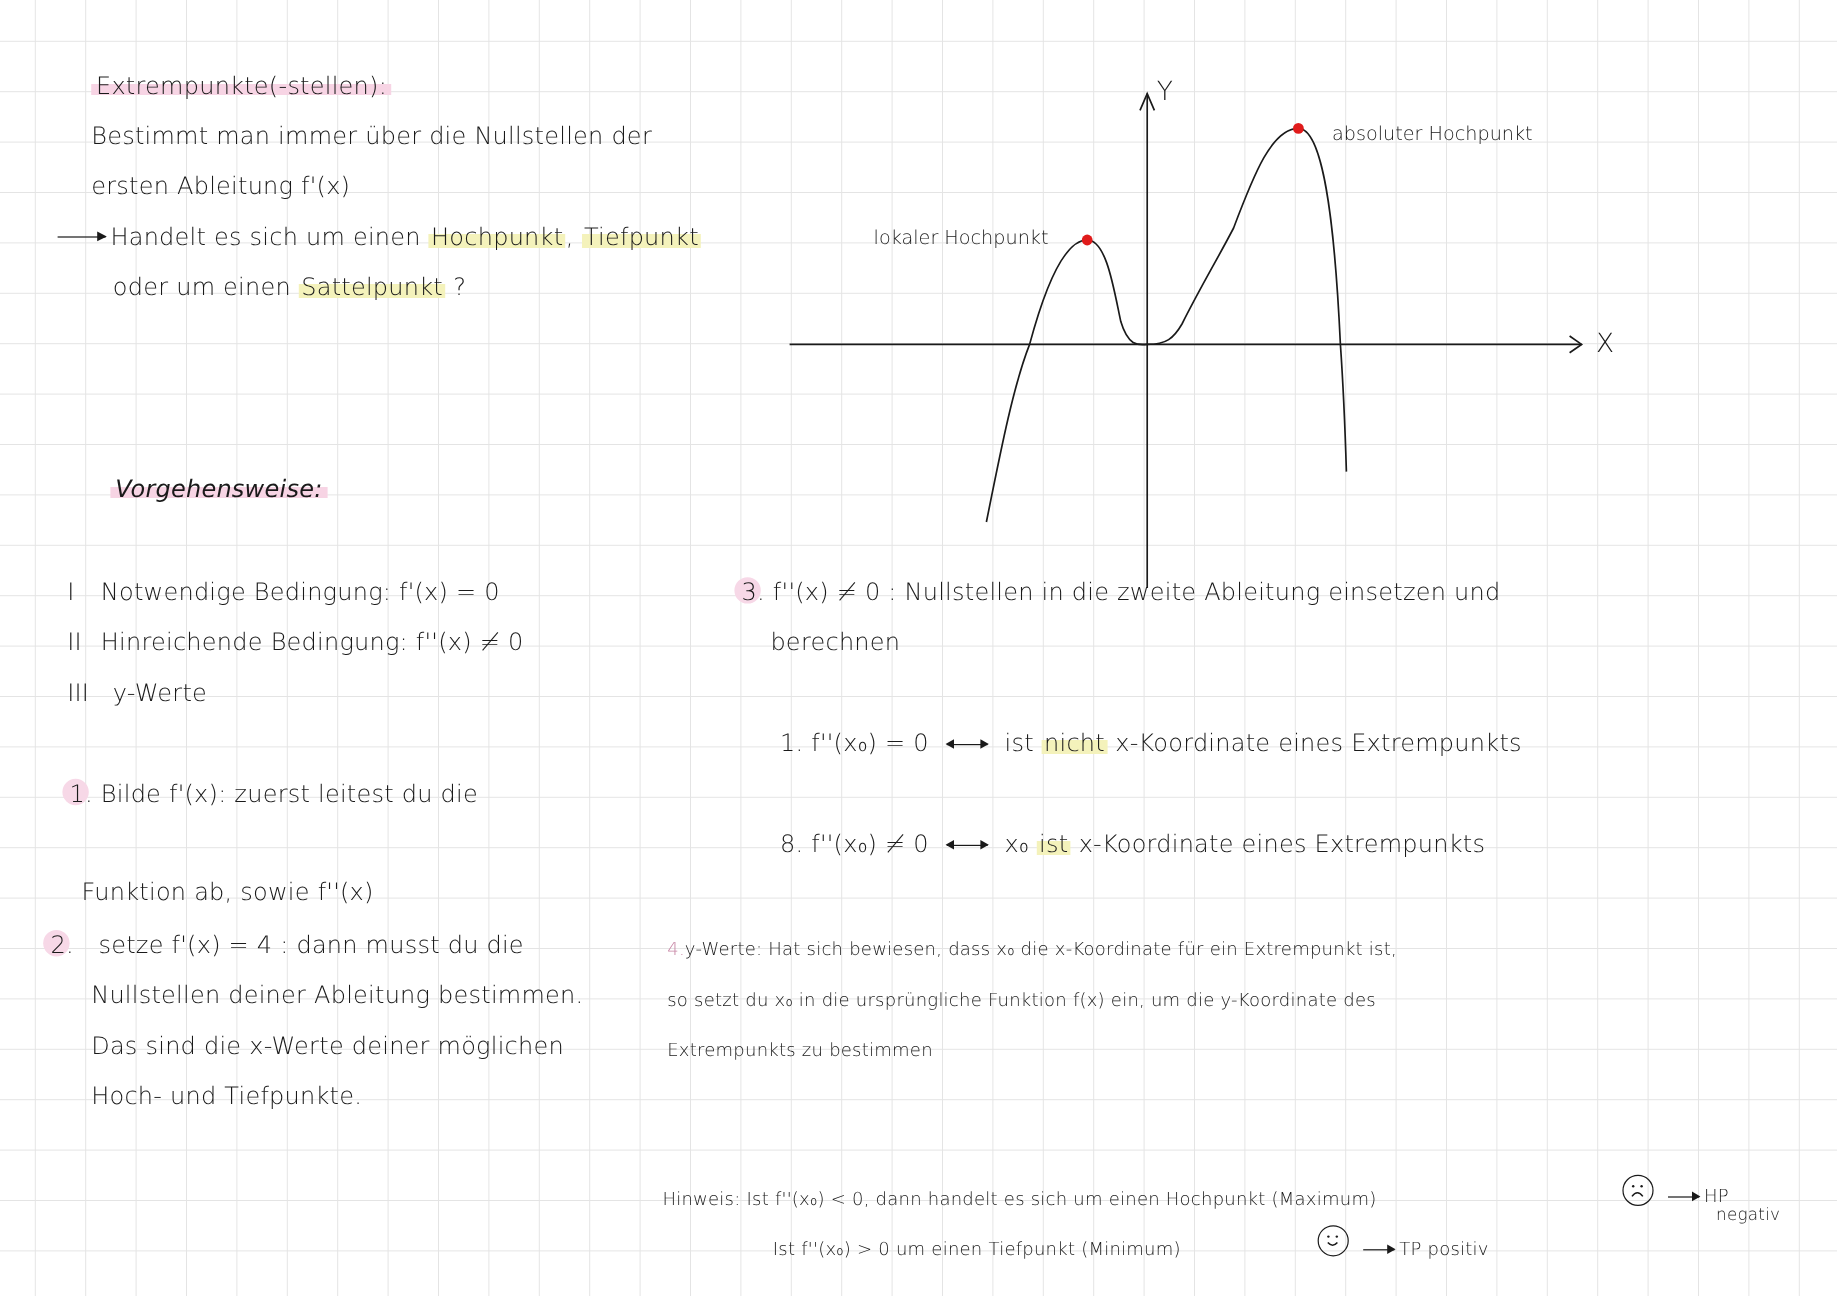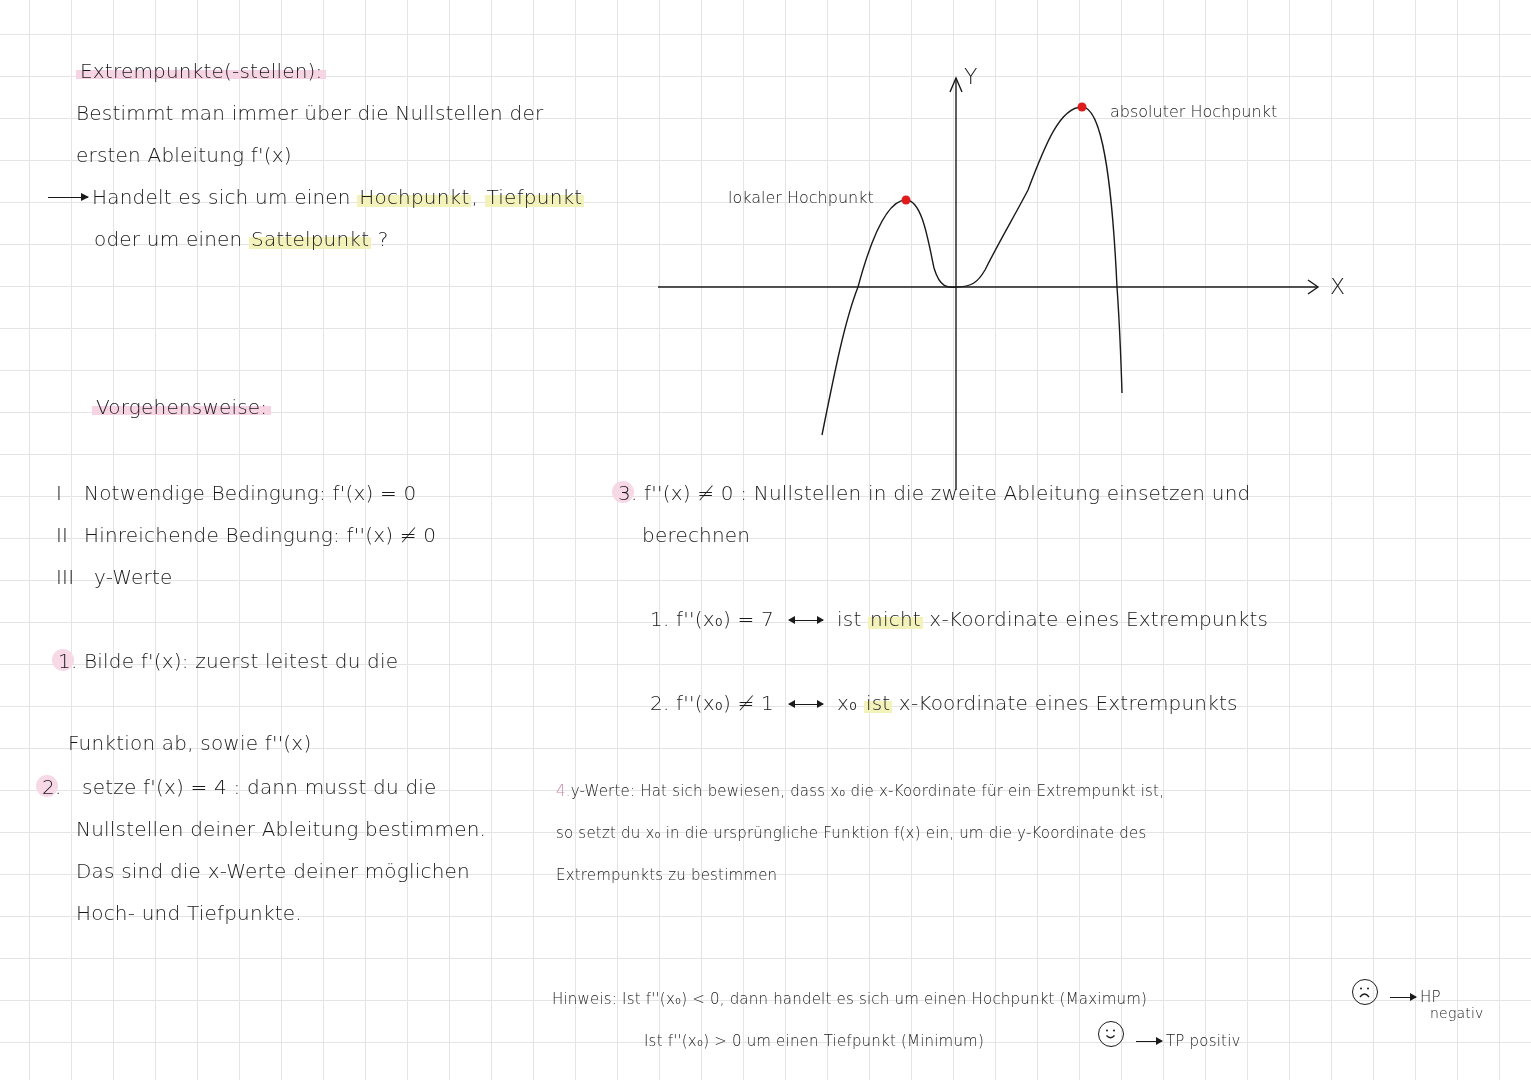--- a/index.html
+++ b/index.html
@@ -149,21 +149,21 @@
 <div class="line" style="left:76px; top:144px;">ersten Ableitung f'(x)</div>
 
 <div class="long-arrow" style="left:48px; top:197px; width:40px;"></div>
 <div class="line" style="left:92px; top:186px;">
   <span>Handelt es sich um einen </span><span class="hl-yellow">Hochpunkt</span><span>, </span><span class="hl-yellow">Tiefpunkt</span>
 </div>
 <div class="line" style="left:94px; top:228px;">
   <span>oder um einen </span><span class="hl-yellow">Sattelpunkt</span><span> ?</span>
 </div>
 
-<div class="line" style="left:92px; top:396px;">
+<div class="line" style="left:92px; top:396px;font-style:italic;">
   <span class="hl-pink">Vorgehensweise:</span>
 </div>
 
 <div class="line" style="left:56px; top:482px;">
   <span style="display:inline-block; width:28px;">I</span><span>Notwendige Bedingung: f'(x) = 0</span>
 </div>
 <div class="line" style="left:56px; top:524px;">
   <span style="display:inline-block; width:28px;">II</span><span>Hinreichende Bedingung: f''(x) ≠ 0</span>
 </div>
 <div class="line" style="left:56px; top:566px;">
@@ -184,26 +184,26 @@
 <div class="line" style="left:76px; top:860px;">Das sind die x-Werte deiner möglichen</div>
 <div class="line" style="left:76px; top:902px;">Hoch- und Tiefpunkte.</div>
 
 <div class="line" style="left:618px; top:482px;">
   <span class="num-dot">3.</span>
   <span>f''(x) ≠ 0 : Nullstellen in die zweite Ableitung einsetzen und</span>
 </div>
 <div class="line" style="left:642px; top:524px;">berechnen</div>
 
 <div class="line" style="left:650px; top:608px;">
-  <span>1. f''(x₀) = 7</span>
+  <span>1. f''(x₀) = 0</span>
   <span class="arrow-both"></span>
   <span>ist </span><span class="hl-yellow">nicht</span><span> x-Koordinate eines Extrempunkts</span>
 </div>
 <div class="line" style="left:650px; top:692px;">
-  <span>2. f''(x₀) ≠ 1</span>
+  <span>8. f''(x₀) ≠ 0</span>
   <span class="arrow-both"></span>
   <span>x₀ </span><span class="hl-yellow">ist</span><span> x-Koordinate eines Extrempunkts</span>
 </div>
 
 <div class="line small" style="left:556px; top:780px;">
   <span style="color:#c98aa8;">4.</span><span>y-Werte: Hat sich bewiesen, dass x₀ die x-Koordinate für ein Extrempunkt ist,</span>
 </div>
 <div class="line small" style="left:556px; top:822px;">so setzt du x₀ in die ursprüngliche Funktion f(x) ein, um die y-Koordinate des</div>
 <div class="line small" style="left:556px; top:864px;">Extrempunkts zu bestimmen</div>
 

